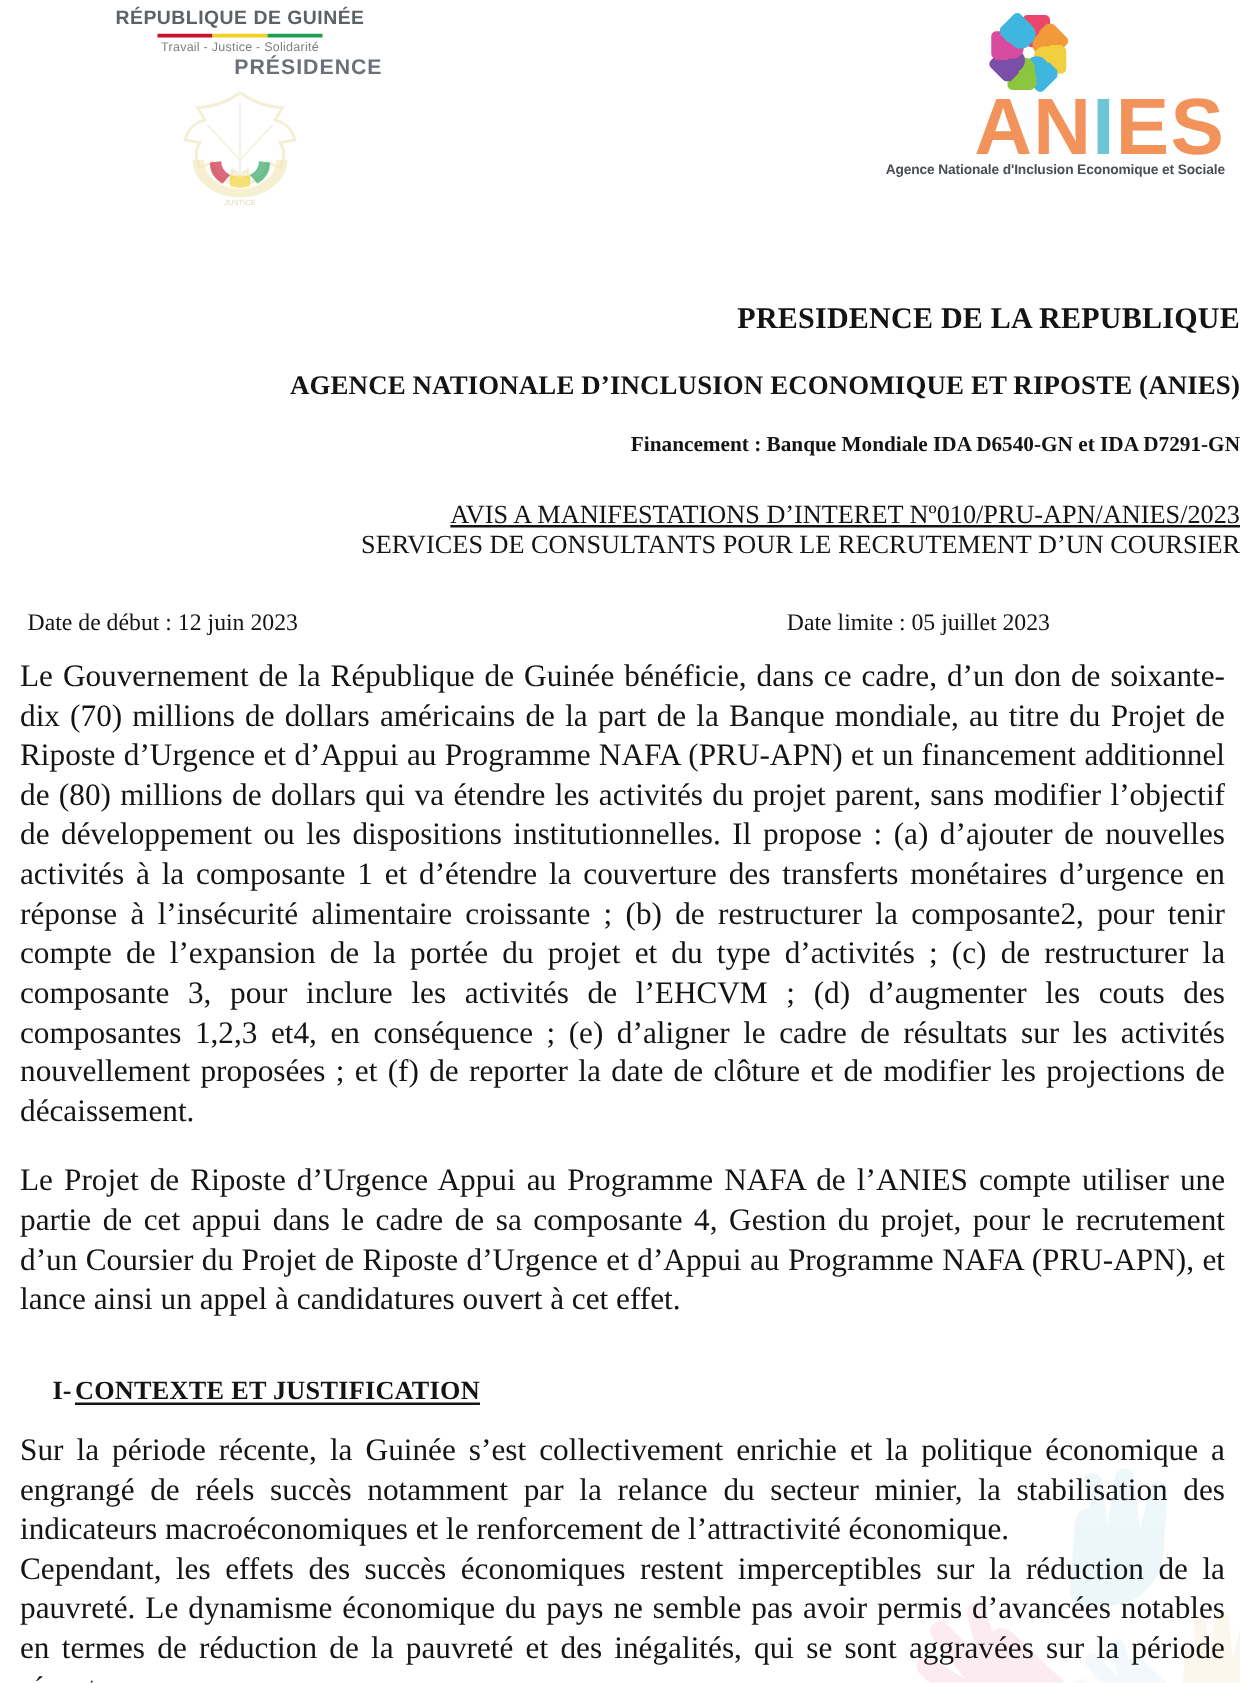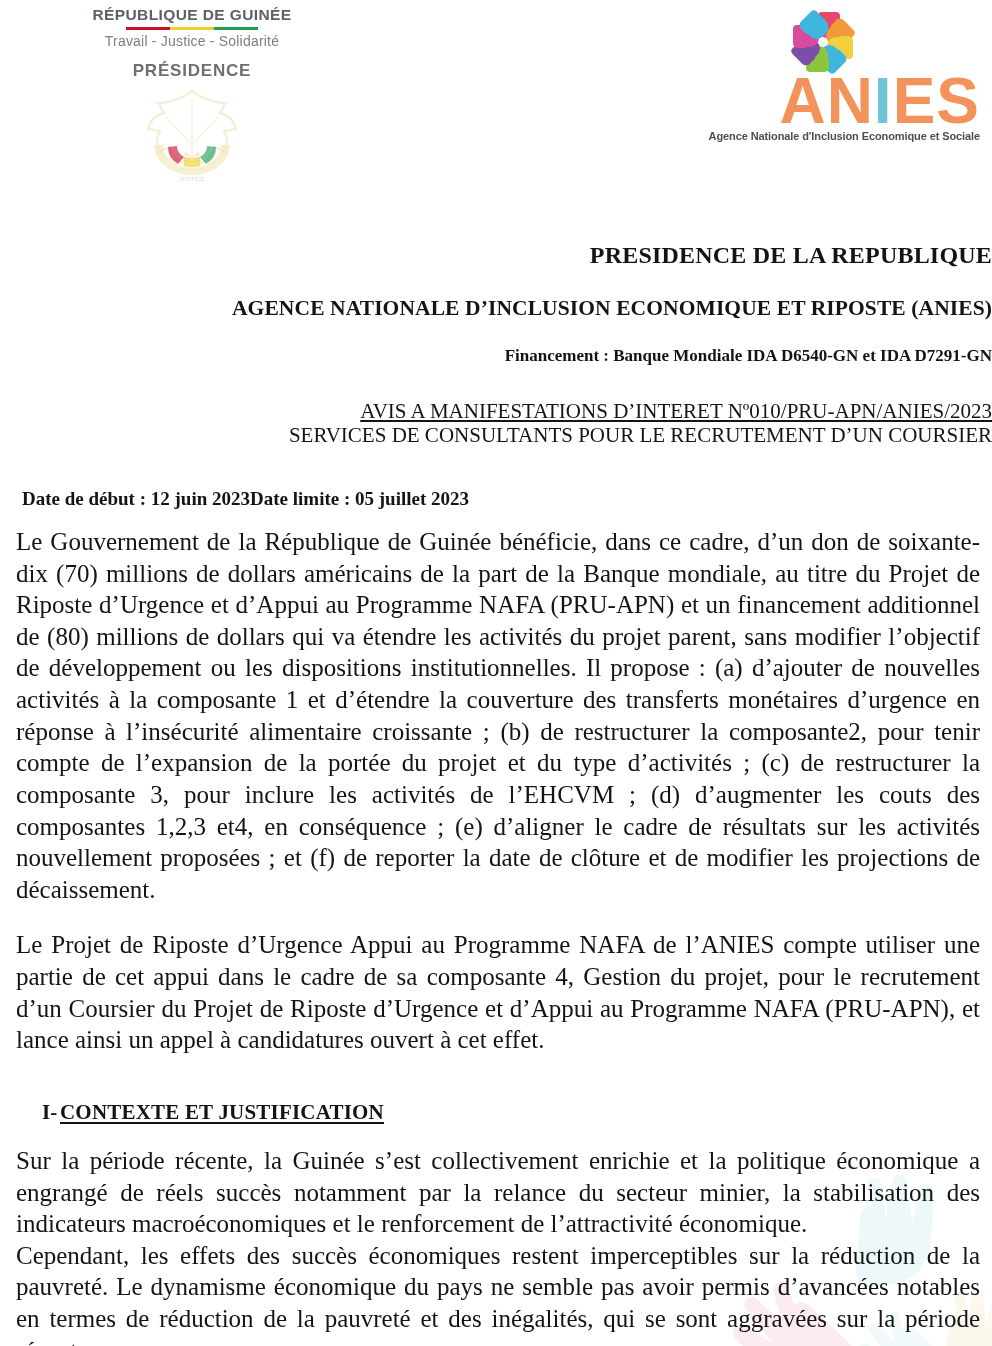--- a/index.html
+++ b/index.html
@@ -58,32 +58,33 @@
     display: flex;
     width: 132px;
     height: 3px;
     margin: 3px auto 3px auto;
   }
   .tricolor i { flex: 1; display: block; }
   .tri-r { background: #c8102e; }
   .tri-y { background: #f2d024; }
   .tri-g { background: #1f9d55; }
   .crest-motto {
-    font-size: 14px;
+    font-size: 10px;
     color: #7b8085;
     letter-spacing: .2px;
     white-space: nowrap;
     text-align: center;
   }
   .crest-presidence {
     font-size: 17px;
     font-weight: 700;
     letter-spacing: .8px;
     color: #6a7075;
-    margin-top: 12px;
+    margin-top: 0;
+    text-align: right;
   }
   .crest-arms { margin-top: 2px; }
 
   
   .anies-block {
     width: 320px;
     text-align: right;
     padding-right: 6px;
     font-family: "Liberation Sans", "DejaVu Sans", sans-serif;
   }
@@ -123,23 +124,23 @@
   .t-funding {
     font-size: 17px; font-weight: 700;
     margin-bottom: 34px;
   }
   .t-notice { font-size: 21px; font-weight: 400; line-height: 1.14; }
   .t-notice .underline { text-decoration: underline; text-underline-offset: 2px; }
 
   
   .dates {
     position: relative; z-index: 2;
-    display: flex; justify-content: flex-start;
+    display: flex; justify-content: space-between;
     margin: 40px 12px 0 22px;
-    font-size: 19px; font-weight: 700;
+    font-size: 19px; font-weight: 400;
   }
   .date-right { margin-right: 140px; }
 
   
   .body-wrap { position: relative; z-index: 2; padding: 0 12px 0 16px; }
   p.para {
     text-align: justify;
     text-justify: inter-word;
     font-size: 25px;
     line-height: 1.265;

